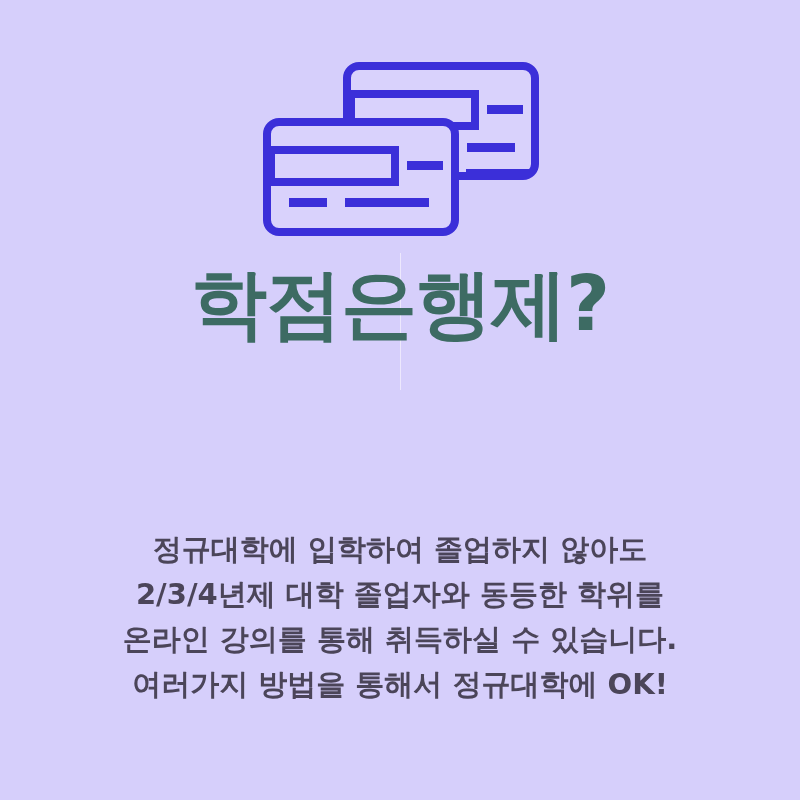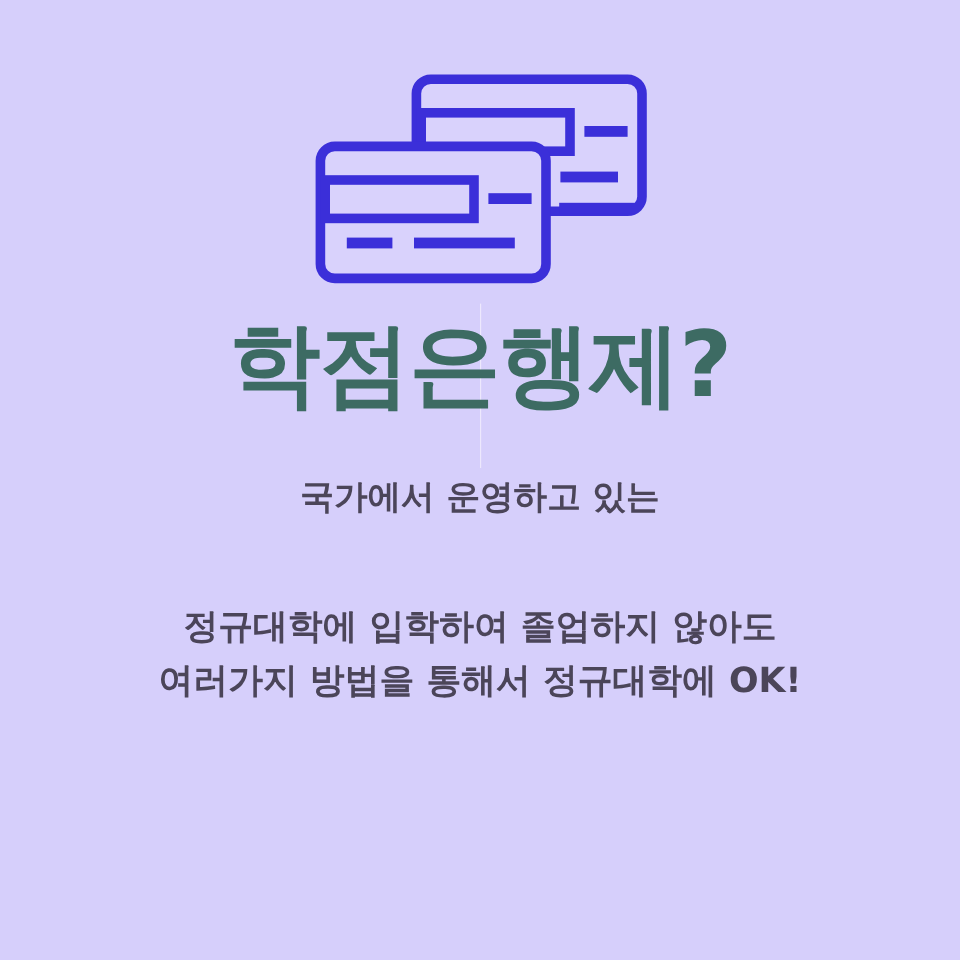--- a/index.html
+++ b/index.html
@@ -81,21 +81,21 @@
     font-weight: 700;
     color: #4b4559;
     font-family: "DejaVu Sans", "Liberation Sans", sans-serif;
     white-space: nowrap;
   }
 
   
   .body-block {
     position: absolute;
     left: 0;
-    top: 500px;
+    top: 527px;
     width: 800px;
     text-align: center;
   }
   .body-line {
     font-size: 29px;
     line-height: 45px;
     font-weight: 700;
     color: #4b4559;
     font-family: "DejaVu Sans", "Liberation Sans", sans-serif;
     white-space: nowrap;
@@ -127,21 +127,22 @@
     </svg>
   </div>
 
   <div class="seam-line"></div>
 
   <div class="title-block">
     <h1 class="title">학점은행제?</h1>
   </div>
 
   <div class="subtitle-block">
-    <div class="subtitle-line">국가에서 운영하고 있는</div>
   </div>
 
   <div class="body-block">
     <div class="body-line">정규대학에 입학하여 졸업하지 않아도</div>
+    <div class="body-line">2/3/4년제 대학 졸업자와 동등한 학위를</div>
+    <div class="body-line">온라인 강의를 통해 취득하실 수 있습니다.</div>
     <div class="body-line">여러가지 방법을 통해서 정규대학에 OK!</div>
   </div>
 
 </div>
 
 </body></html>

